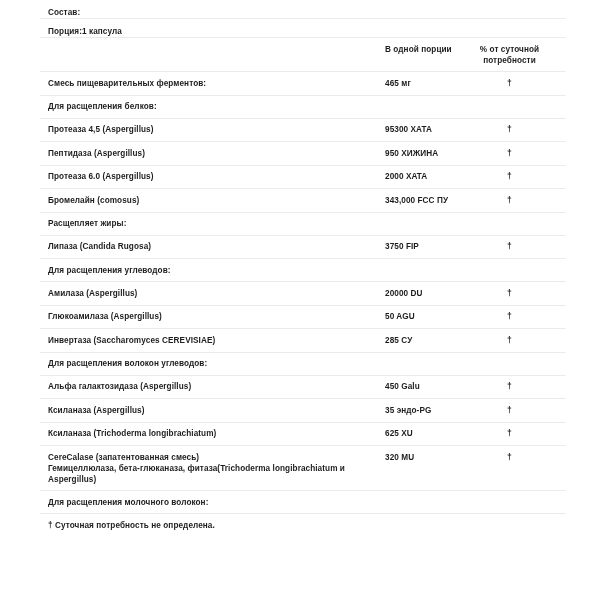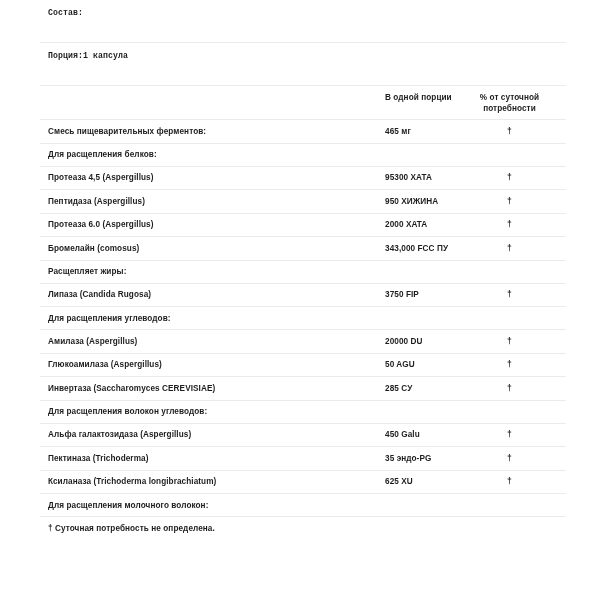--- a/index.html
+++ b/index.html
@@ -43,22 +43,21 @@
   }
   td.c-amount{
     width:68px;
   }
   td.c-dv{
     width:109px;
     text-align:center;
   }
   tr.head-row td{
     padding-top:7px;
-    padding-bottom:24px;
-    font-family:Liberation Mono, monospace;
+    padding-bottom:0;
   }
   tr.no-line{border-bottom:none;}
   .dagger{
     font-weight:bold;
     font-size:8.5px;
   }
   .footnote-row td{
     padding-top:6px;
     padding-bottom:6px;
     padding-left:8px;
@@ -156,27 +155,32 @@
           <td class="c-name">Для расщепления волокон углеводов:</td>
           <td class="c-amount"></td>
           <td class="c-dv dagger"></td>
         </tr>
         <tr>
           <td class="c-name">Альфа галактозидаза (Aspergillus)</td>
           <td class="c-amount">450 Galu</td>
           <td class="c-dv dagger">†</td>
         </tr>
         <tr>
-          <td class="c-name">Пектиназа (Trichoderma)</td>
+          <td class="c-name">Ксиланаза (Aspergillus)</td>
           <td class="c-amount">35 эндо-PG</td>
           <td class="c-dv dagger">†</td>
         </tr>
         <tr>
           <td class="c-name">Ксиланаза (Trichoderma longibrachiatum)</td>
           <td class="c-amount">625 XU</td>
+          <td class="c-dv dagger">†</td>
+        </tr>
+        <tr>
+          <td class="c-name">CereCalase (запатентованная смесь)<br>Гемицеллюлаза, бета-глюканаза, фитаза(Trichoderma longibrachiatum и Aspergillus)</td>
+          <td class="c-amount">320 MU</td>
           <td class="c-dv dagger">†</td>
         </tr>
         <tr>
           <td class="c-name">Для расщепления молочного волокон:</td>
           <td class="c-amount"></td>
           <td class="c-dv dagger"></td>
         </tr>
       </tbody>
     <tbody>
       <tr class="footnote-row no-line">

